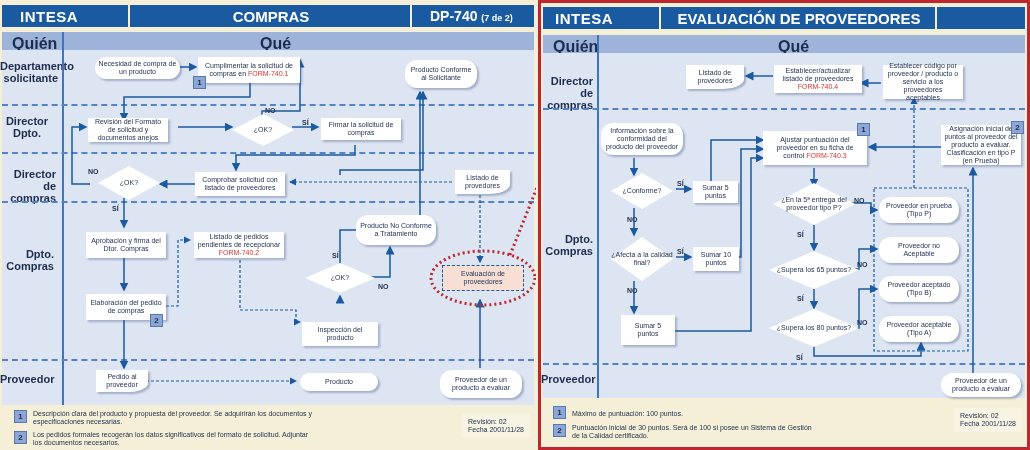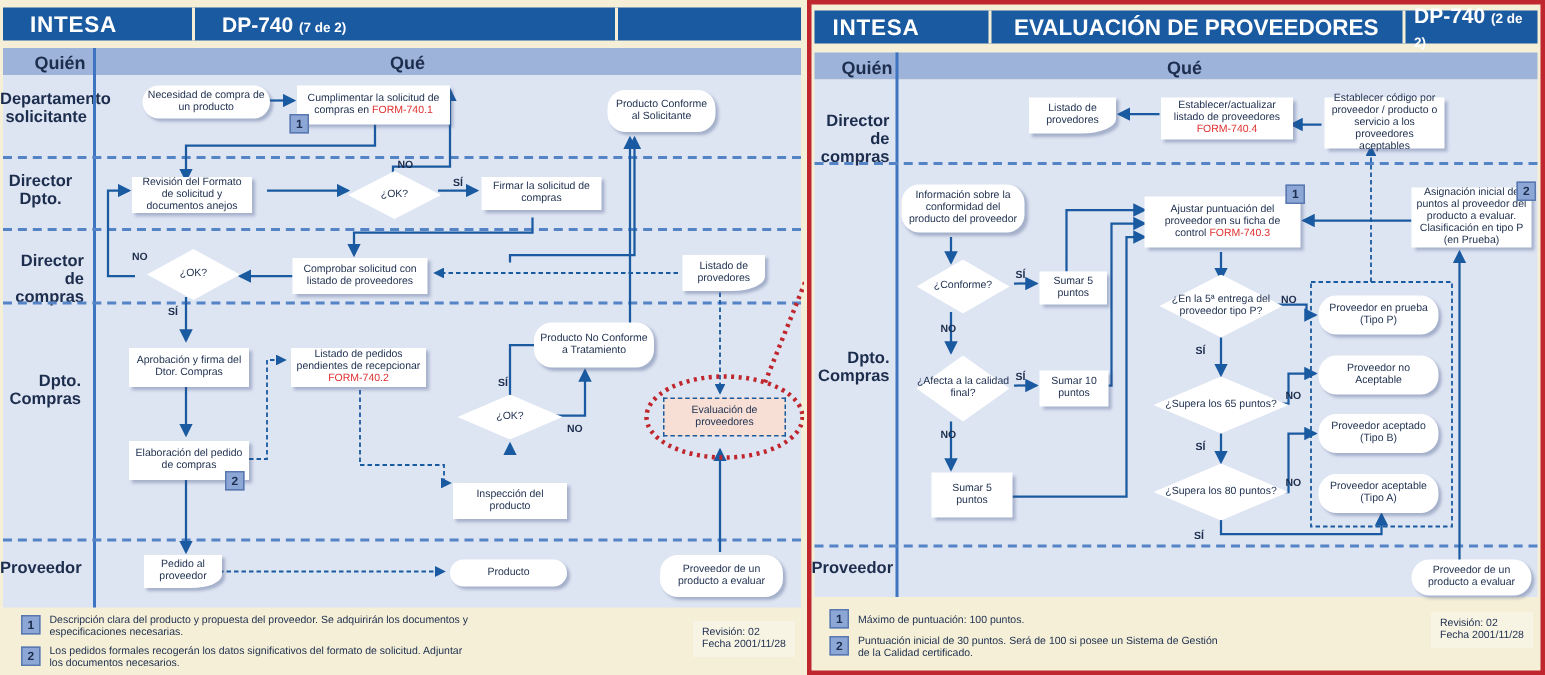--- a/index.html
+++ b/index.html
@@ -6,21 +6,21 @@
   html, body { width: 1030px; height: 450px; overflow: hidden; background: #f4efd6; font-family: "Liberation Sans", sans-serif; }
   .panel { position: absolute; top: 0; height: 450px; }
   #p1 { left: 0; width: 536px; background: #f4efd6; }
   #p2 { left: 538px; width: 492px; background: #f4efd6; border: 3px solid #c0262e; }
   .hdr { position: absolute; top: 5px; height: 22px; background: #1a5aa0; color: #fff; font-weight: bold; display: flex; align-items: center; }
   .hdr .brand { font-size: 15px; letter-spacing: 0.5px; padding-left: 18px; }
   .hdr .title { font-size: 15px; justify-content: center; display: flex; }
   .hdr .code { font-size: 14px; }
   .hdr .code small { font-size: 9px; }
   .hsep { position: absolute; top: 5px; width: 2px; height: 22px; background: #f4efd6; }
-  .colhdr { position: absolute; height: 18px; background: #9db3d9; color: #1c2d4d; font-size: 12px; font-weight: bold; }
+  .colhdr { position: absolute; height: 18px; background: #9db3d9; color: #1c2d4d; font-size: 16px; font-weight: bold; }
   .colhdr span { position: absolute; top: 3px; }
   .body { position: absolute; background: #dde4f2; }
   .lane-label { position: absolute; font-size: 11px; color: #1c2d4d; text-align: right; line-height: 12px; font-weight: bold; }
   .vline { position: absolute; width: 2px; background: #3f74c0; }
   .dash { position: absolute; height: 0; border-top: 2px dashed #5584c6; }
   .node { position: absolute; background: #fff; font-size: 7px; color: #1c2d4d; text-align: center; display: flex; align-items: center; justify-content: center; line-height: 8px; box-shadow: 2px 2px 2px rgba(60,80,130,0.35); padding: 1px 3px; }
   .node.round { border-radius: 12px; }
   .node.doc { border-radius: 0 0 40% 0 / 0 0 40% 0; }
   .node.eval { background: #f7dfd6; border: 1.5px dashed #1a5aa0; box-shadow: none; }
   .red { color: #e03030; }
@@ -33,20 +33,21 @@
   .footer-note .badge { position: relative; margin-right: 6px; flex: none; }
   .rev { position: absolute; background: #f8f4e4; font-size: 7px; color: #1c2d4d; line-height: 8px; padding: 4px 6px; }
   svg.wires { position: absolute; left: 0; top: 0; pointer-events: none; }
 </style>
 </head>
 <body>
 
 <div id="p1" class="panel">
   <div class="hdr" style="left:2px;width:532px;">
     <span class="brand" style="width:128px;">INTESA</span>
+    <span class="title" style="width:282px;">COMPRAS</span>
     <span class="code" style="padding-left:18px;"><span>DP-740</span> <small>(7 de 2)</small></span>
   </div>
   <div class="hsep" style="left:128px;"></div>
   <div class="hsep" style="left:410px;"></div>
 
   <div class="colhdr" style="left:2px;top:32px;width:532px;">
     <span style="left:10px;width:45px;text-align:right;">Quién</span>
     <span style="left:258px;">Qué</span>
   </div>
   <div class="body" style="left:2px;top:50px;width:532px;height:355px;"></div>
@@ -155,21 +156,20 @@
   <div class="rev" style="left:462px;top:414px;">
       <div>Revisión: 02</div>
       <div>Fecha 2001/11/28</div>
     </div>
 </div>
 
 <div id="p2" class="panel">
   <div class="hdr" style="left:2px;top:4px;width:482px;">
     <span class="brand" style="width:118px;padding-left:12px;">INTESA</span>
     <span class="title" style="width:276px;">EVALUACIÓN DE PROVEEDORES</span>
-    <span class="code" style="padding-left:8px;"><span>DP-740</span> <small>(2 de 2)</small></span>
   </div>
   <div class="hsep" style="left:118px;top:4px;"></div>
   <div class="hsep" style="left:394px;top:4px;"></div>
 
   <div class="colhdr" style="left:2px;top:32px;width:482px;">
     <span style="left:10px;width:42px;text-align:right;">Quién</span>
     <span style="left:235px;">Qué</span>
   </div>
   <div class="body" style="left:2px;top:50px;width:482px;height:345px;"></div>
 

